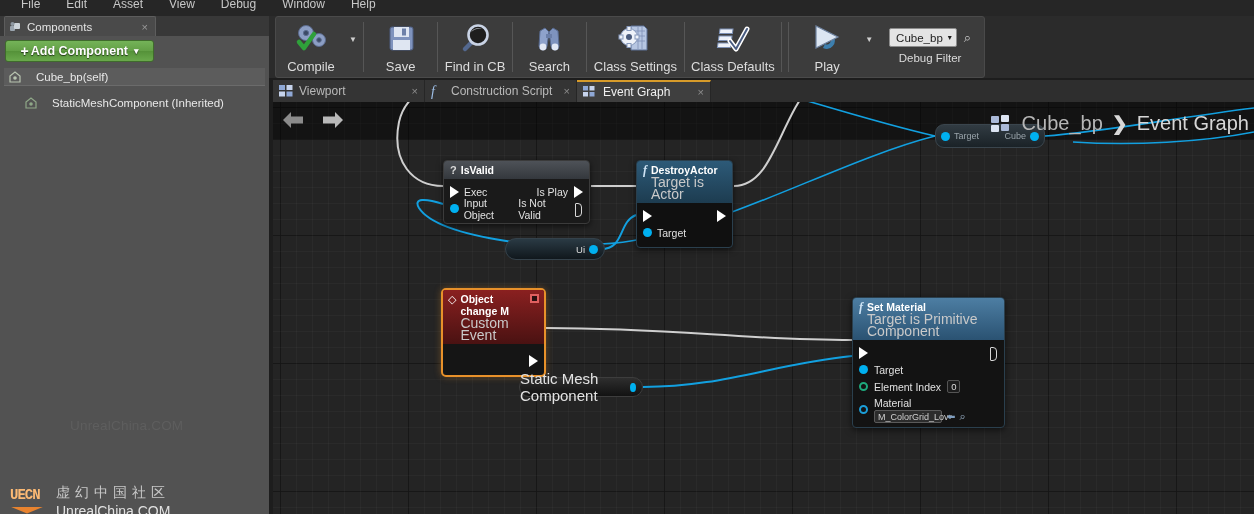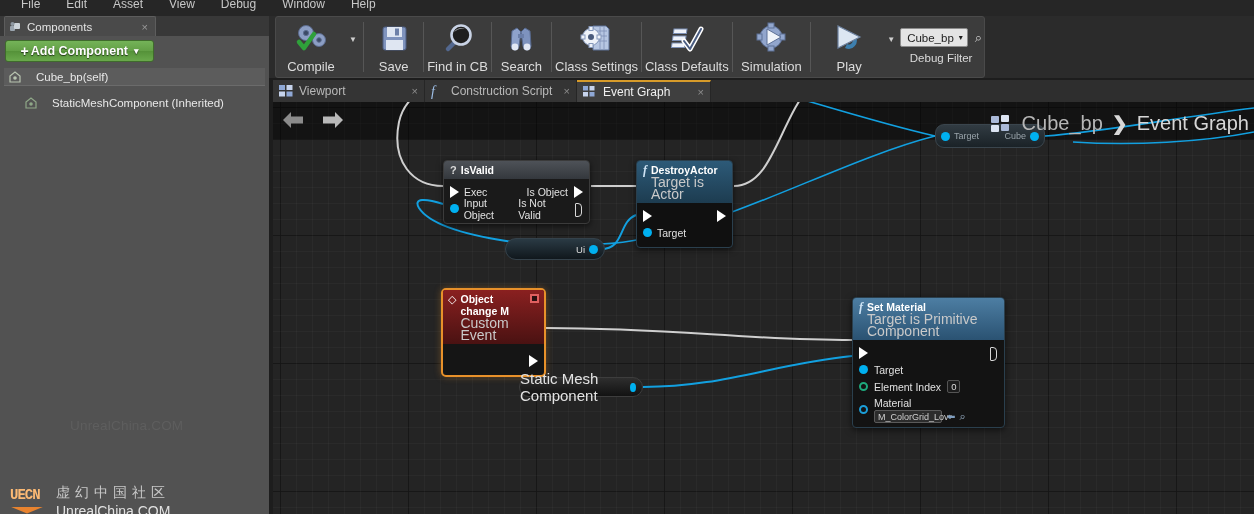--- a/index.html
+++ b/index.html
@@ -451,35 +451,20 @@
           </g>
           <path d="M16 19 L22 27 L33 7" fill="none" stroke="#ffffff" stroke-width="5" stroke-linecap="round" stroke-linejoin="round"></path>
           <path d="M16 19 L22 27 L33 7" fill="none" stroke="#4a5d82" stroke-width="2" stroke-linecap="round" stroke-linejoin="round"></path>
         </svg>
       </span>
       <span class="lb">Class Defaults</span>
     </div>
 
     <div class="tsep"></div>
 
-    <div class="tbtn wide">
-      <span class="ic">
-        <svg width="38" height="36" viewBox="0 0 38 36">
-          <circle cx="19" cy="15" r="11" fill="#92a6cd" stroke="#5d7096"></circle>
-          <g fill="#92a6cd" stroke="#5d7096">
-            <rect x="16" y="1" width="6" height="5"></rect>
-              <rect x="16" y="24" width="6" height="5"></rect>
-            <rect x="5" y="12" width="5" height="6"></rect>
-              <rect x="28" y="12" width="5" height="6"></rect>
-          </g>
-          <path d="M15 7 L15 23 L29 15 Z" fill="#f0f4fa" stroke="#5d7096"></path>
-        </svg>
-      </span>
-      <span class="lb">Simulation</span>
-    </div>
 
     <div class="tsep"></div>
 
     <div class="tgroup">
       <div class="tbtn">
         <span class="ic">
           <svg width="38" height="36" viewBox="0 0 38 36">
             <path d="M25 14 a8 8 0 0 1 -10 12 l2 -4 a4 4 0 0 0 5 -6z" fill="#3d7fae"></path>
             <path d="M8 4 L8 26 L30 15 Z" fill="#dce6f2" stroke="#6e829f" stroke-width="1.2"></path>
           </svg>
@@ -601,21 +586,21 @@
     <div class="node" id="node-isvalid">
       <div class="nhead">
         <span class="qglyph">?</span>
         <span class="ntitle">IsValid</span>
       </div>
       <div class="nbody">
         <div class="prow">
           <span class="exec-pin"></span>
           <span class="plabel" style="margin-left:5px">Exec</span>
           <span class="pspacer"></span>
-          <span class="plabel">Is Object</span>
+          <span class="plabel">Is Play</span>
           <span class="exec-pin" style="margin-left:6px"></span>
         </div>
         <div class="prow">
           <span class="dot-pin"></span>
           <span class="plabel" style="margin-left:5px">Input Object</span>
           <span class="pspacer"></span>
           <span class="plabel">Is Not Valid</span>
           <span class="exec-pin hollow" style="margin-left:6px"></span>
         </div>
       </div>

